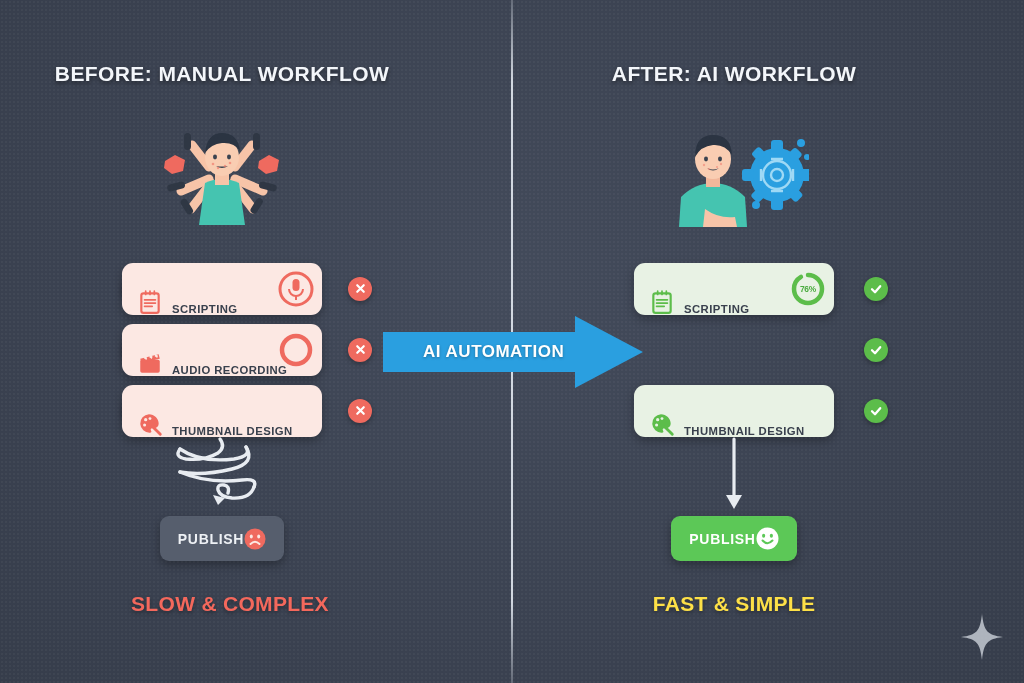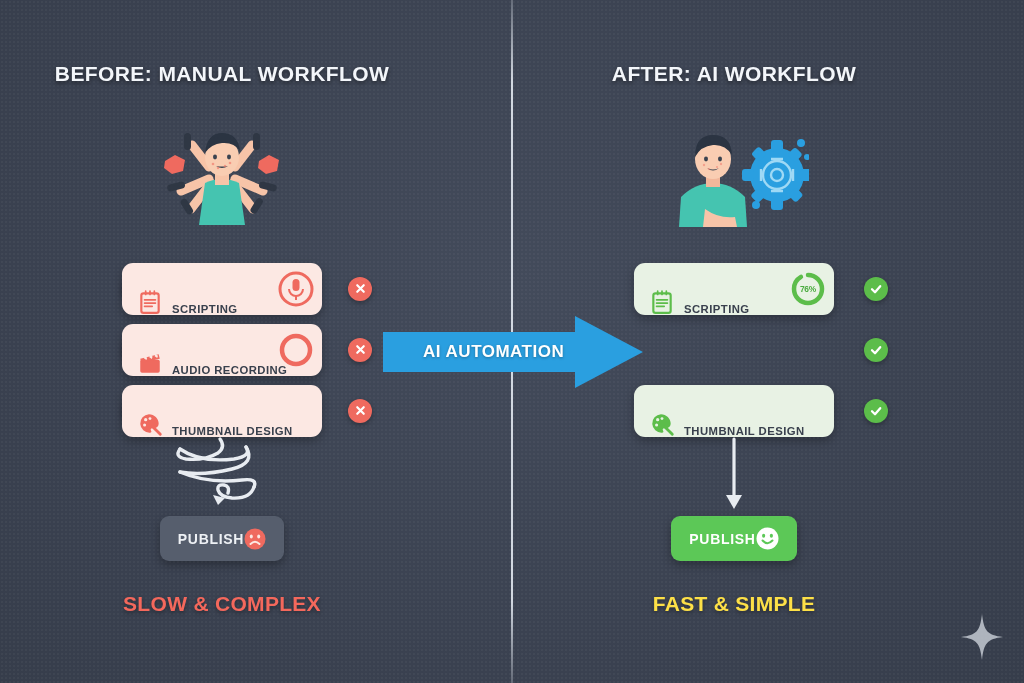--- a/index.html
+++ b/index.html
@@ -93,21 +93,21 @@
     font-size:14px; font-weight:bold; letter-spacing:.7px;
   }
   .publish.dim{ background:#565e6d; color:#eef1f5; }
   .publish.go{ background:#5cc857; color:#ffffff; }
 
   .caption{
     position:absolute; top:592px; left:0; width:100%; text-align:center;
     font-size:21px; font-weight:bold; letter-spacing:.3px;
     text-shadow:0 2px 4px rgba(0,0,0,.35);
   }
-  .caption.red{ color:#f4685c; }
+  .caption.red{ color:#f4685c;margin-left:8px; }
   .caption.green{ color:#fde047; }
 
   .arrowband{
     position:absolute; left:383px; top:316px; width:260px; height:72px; z-index:6;
   }
   .arrowband .alabel{
     position:absolute; left:40px; top:50%; transform:translateY(-50%);
     color:#ffffff; font-size:17px; font-weight:bold; letter-spacing:.5px;
     text-shadow:0 1px 3px rgba(0,0,0,.3); white-space:nowrap;
   }

